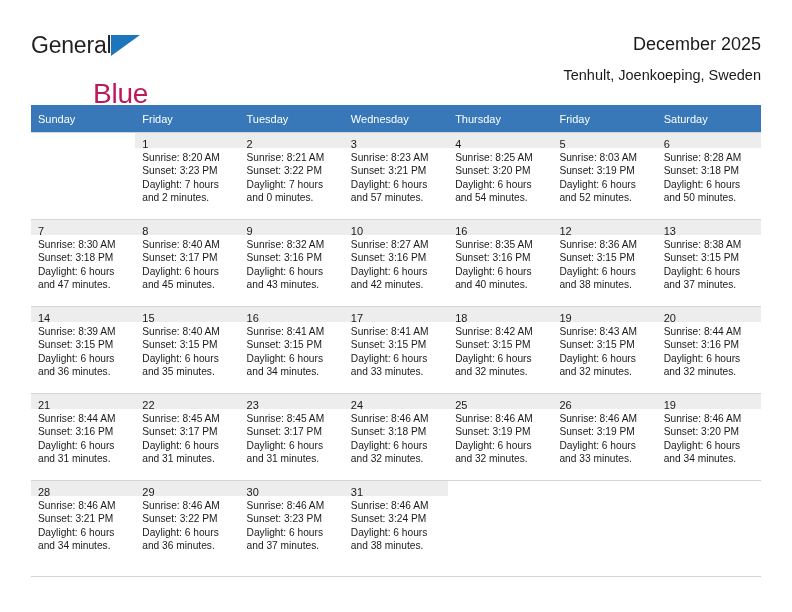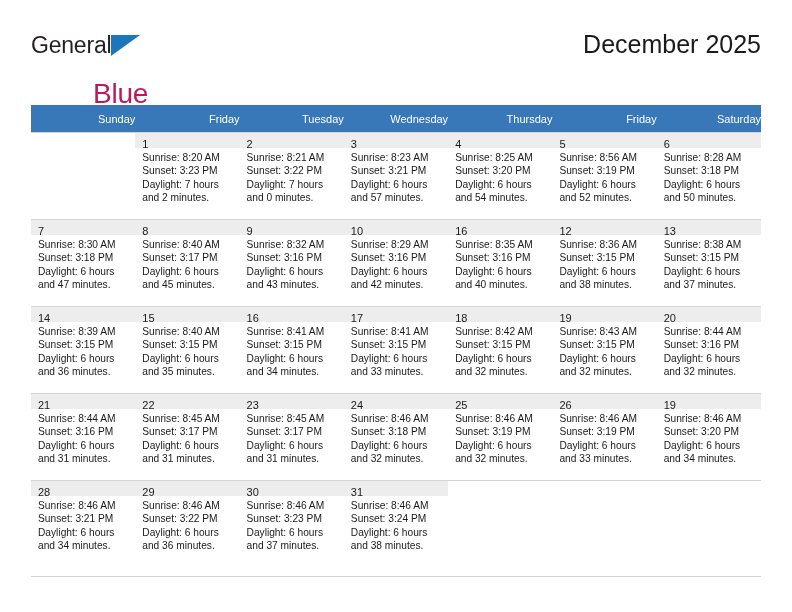--- a/index.html
+++ b/index.html
@@ -66,21 +66,21 @@
     letter-spacing: -0.2px;
     margin-top: 23px;
   }
   .title-block {
     position: absolute;
     right: 0;
     top: 0;
     text-align: right;
   }
   .cal-title {
-    font-size: 25px;
+    font-size: 18px;
     line-height: 33px;
     color: #1a1a1a;
     font-weight: normal;
     white-space: nowrap;
   }
   .cal-subtitle {
     font-size: 14.5px;
     line-height: 20px;
     color: #1a1a1a;
     margin-top: 4px;
@@ -94,21 +94,21 @@
     top: 105px;
     width: 730px;
     border-collapse: collapse;
     table-layout: fixed;
   }
   .calendar th {
     background: #3878b8;
     color: #ffffff;
     font-size: 11px;
     font-weight: normal;
-    text-align: right;
+    text-align: left;
     padding: 5px 0 5px 7px;
     height: 17px;
     border: none;
   }
   .calendar td {
     vertical-align: top;
     padding: 0;
     border: none;
     height: 87px;
     width: 104.28px;
@@ -161,20 +161,21 @@
   <div class="header">
 
     <div class="logo">
       <span class="logo-general">General</span>
       <span class="logo-triangle"></span>
       <span class="logo-blue">Blue</span>
     </div>
 
     <div class="title-block">
       <div class="cal-title">December 2025</div>
+      <div class="cal-subtitle">Tenhult, Joenkoeping, Sweden</div>
     </div>
   </div>
 
   <table class="calendar">
     <thead>
       <tr>
         <th>Sunday</th>
         <th>Friday</th>
         <th>Tuesday</th>
         <th>Wednesday</th>
@@ -231,21 +232,21 @@
                 <div class="cell-line">Sunset: 3:20 PM</div>
                 <div class="cell-line">Daylight: 6 hours</div>
                 <div class="cell-line">and 54 minutes.</div>
               </div>
             </div>
           </td>
           <td>
             <div class="cell shaded">
               <div class="daynum-bar"><span class="daynum">5</span></div>
               <div class="cell-lines">
-                <div class="cell-line">Sunrise: 8:56 AM</div>
+                <div class="cell-line">Sunrise: 8:03 AM</div>
                 <div class="cell-line">Sunset: 3:19 PM</div>
                 <div class="cell-line">Daylight: 6 hours</div>
                 <div class="cell-line">and 52 minutes.</div>
               </div>
             </div>
           </td>
           <td>
             <div class="cell shaded">
               <div class="daynum-bar"><span class="daynum">6</span></div>
               <div class="cell-lines">
@@ -288,21 +289,21 @@
                 <div class="cell-line">Sunset: 3:16 PM</div>
                 <div class="cell-line">Daylight: 6 hours</div>
                 <div class="cell-line">and 43 minutes.</div>
               </div>
             </div>
           </td>
           <td>
             <div class="cell shaded">
               <div class="daynum-bar"><span class="daynum">10</span></div>
               <div class="cell-lines">
-                <div class="cell-line">Sunrise: 8:29 AM</div>
+                <div class="cell-line">Sunrise: 8:27 AM</div>
                 <div class="cell-line">Sunset: 3:16 PM</div>
                 <div class="cell-line">Daylight: 6 hours</div>
                 <div class="cell-line">and 42 minutes.</div>
               </div>
             </div>
           </td>
           <td>
             <div class="cell shaded">
               <div class="daynum-bar"><span class="daynum">16</span></div>
               <div class="cell-lines">

